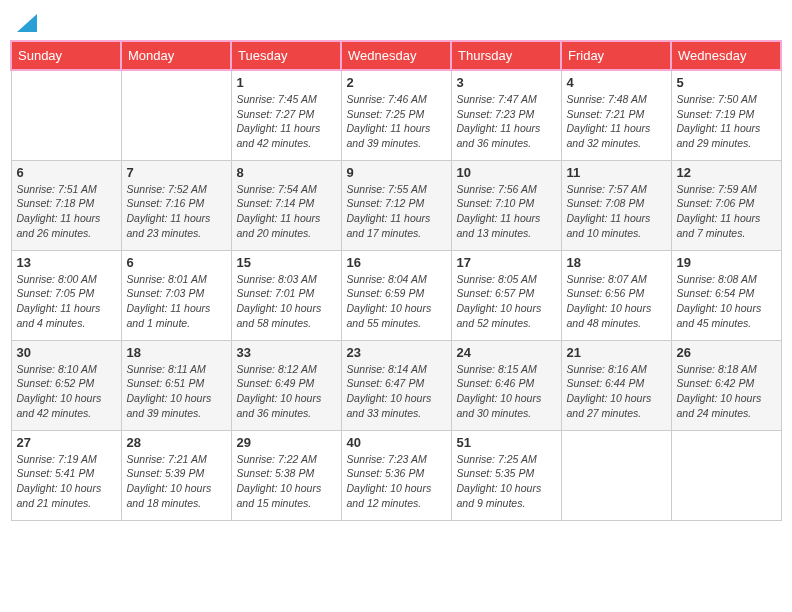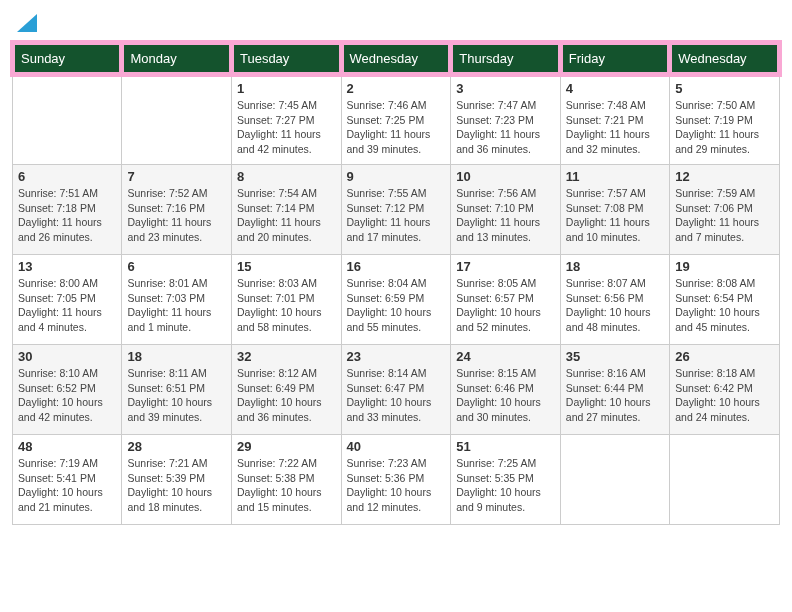--- a/index.html
+++ b/index.html
@@ -42,27 +42,27 @@
     .location {
       font-size: 14px;
       color: #555;
     }
     .calendar {
       width: 100%;
       border-collapse: collapse;
       font-size: 11px;
     }
     .calendar th {
-      background-color: #14532d;
+      background-color: #ef4444;
       color: #fff;
       text-align: left;
       padding: 6px 6px;
       font-size: 13px;
       font-weight: normal;
-      border: 5px solid #f9a8d4;
+      border: 2px solid #f9a8d4;
     }
     .calendar td {
       border: 1px solid #ccc;
       vertical-align: top;
       padding: 4px 5px;
       width: 110px;
       min-height: 80px;
       height: 90px;
       background: #fff;
     }
@@ -73,20 +73,21 @@
       font-size: 13px;
       font-weight: bold;
       color: #333;
       display: block;
       margin-bottom: 2px;
     }
     .day-info {
       color: #444;
       font-size: 10.5px;
       line-height: 1.4;
+      font-style: italic;
     }
     .empty {
       background: #fff !important;
     }
   </style>
 </head>
 <body>
 
 <div class="header">
   <div class="logo">
@@ -142,28 +143,28 @@
         <td><span class="day-num">6</span><span class="day-info">Sunrise: 8:01 AM<br>Sunset: 7:03 PM<br>Daylight: 11 hours and 1 minute.</span></td>
         <td><span class="day-num">15</span><span class="day-info">Sunrise: 8:03 AM<br>Sunset: 7:01 PM<br>Daylight: 10 hours and 58 minutes.</span></td>
         <td><span class="day-num">16</span><span class="day-info">Sunrise: 8:04 AM<br>Sunset: 6:59 PM<br>Daylight: 10 hours and 55 minutes.</span></td>
         <td><span class="day-num">17</span><span class="day-info">Sunrise: 8:05 AM<br>Sunset: 6:57 PM<br>Daylight: 10 hours and 52 minutes.</span></td>
         <td><span class="day-num">18</span><span class="day-info">Sunrise: 8:07 AM<br>Sunset: 6:56 PM<br>Daylight: 10 hours and 48 minutes.</span></td>
         <td><span class="day-num">19</span><span class="day-info">Sunrise: 8:08 AM<br>Sunset: 6:54 PM<br>Daylight: 10 hours and 45 minutes.</span></td>
       </tr>
       <tr>
         <td><span class="day-num">30</span><span class="day-info">Sunrise: 8:10 AM<br>Sunset: 6:52 PM<br>Daylight: 10 hours and 42 minutes.</span></td>
         <td><span class="day-num">18</span><span class="day-info">Sunrise: 8:11 AM<br>Sunset: 6:51 PM<br>Daylight: 10 hours and 39 minutes.</span></td>
-        <td><span class="day-num">32</span><span class="day-info">Sunrise: 8:12 AM<br>Sunset: 6:49 PM<br>Daylight: 10 hours and 36 minutes.</span></td>
+        <td><span class="day-num">33</span><span class="day-info">Sunrise: 8:12 AM<br>Sunset: 6:49 PM<br>Daylight: 10 hours and 36 minutes.</span></td>
         <td><span class="day-num">23</span><span class="day-info">Sunrise: 8:14 AM<br>Sunset: 6:47 PM<br>Daylight: 10 hours and 33 minutes.</span></td>
         <td><span class="day-num">24</span><span class="day-info">Sunrise: 8:15 AM<br>Sunset: 6:46 PM<br>Daylight: 10 hours and 30 minutes.</span></td>
-        <td><span class="day-num">35</span><span class="day-info">Sunrise: 8:16 AM<br>Sunset: 6:44 PM<br>Daylight: 10 hours and 27 minutes.</span></td>
+        <td><span class="day-num">21</span><span class="day-info">Sunrise: 8:16 AM<br>Sunset: 6:44 PM<br>Daylight: 10 hours and 27 minutes.</span></td>
         <td><span class="day-num">26</span><span class="day-info">Sunrise: 8:18 AM<br>Sunset: 6:42 PM<br>Daylight: 10 hours and 24 minutes.</span></td>
       </tr>
       <tr>
-        <td><span class="day-num">48</span><span class="day-info">Sunrise: 7:19 AM<br>Sunset: 5:41 PM<br>Daylight: 10 hours and 21 minutes.</span></td>
+        <td><span class="day-num">27</span><span class="day-info">Sunrise: 7:19 AM<br>Sunset: 5:41 PM<br>Daylight: 10 hours and 21 minutes.</span></td>
         <td><span class="day-num">28</span><span class="day-info">Sunrise: 7:21 AM<br>Sunset: 5:39 PM<br>Daylight: 10 hours and 18 minutes.</span></td>
         <td><span class="day-num">29</span><span class="day-info">Sunrise: 7:22 AM<br>Sunset: 5:38 PM<br>Daylight: 10 hours and 15 minutes.</span></td>
         <td><span class="day-num">40</span><span class="day-info">Sunrise: 7:23 AM<br>Sunset: 5:36 PM<br>Daylight: 10 hours and 12 minutes.</span></td>
         <td><span class="day-num">51</span><span class="day-info">Sunrise: 7:25 AM<br>Sunset: 5:35 PM<br>Daylight: 10 hours and 9 minutes.</span></td>
         <td class="empty"></td>
         <td class="empty"></td>
       </tr>
     </tbody>
 </table>
 

